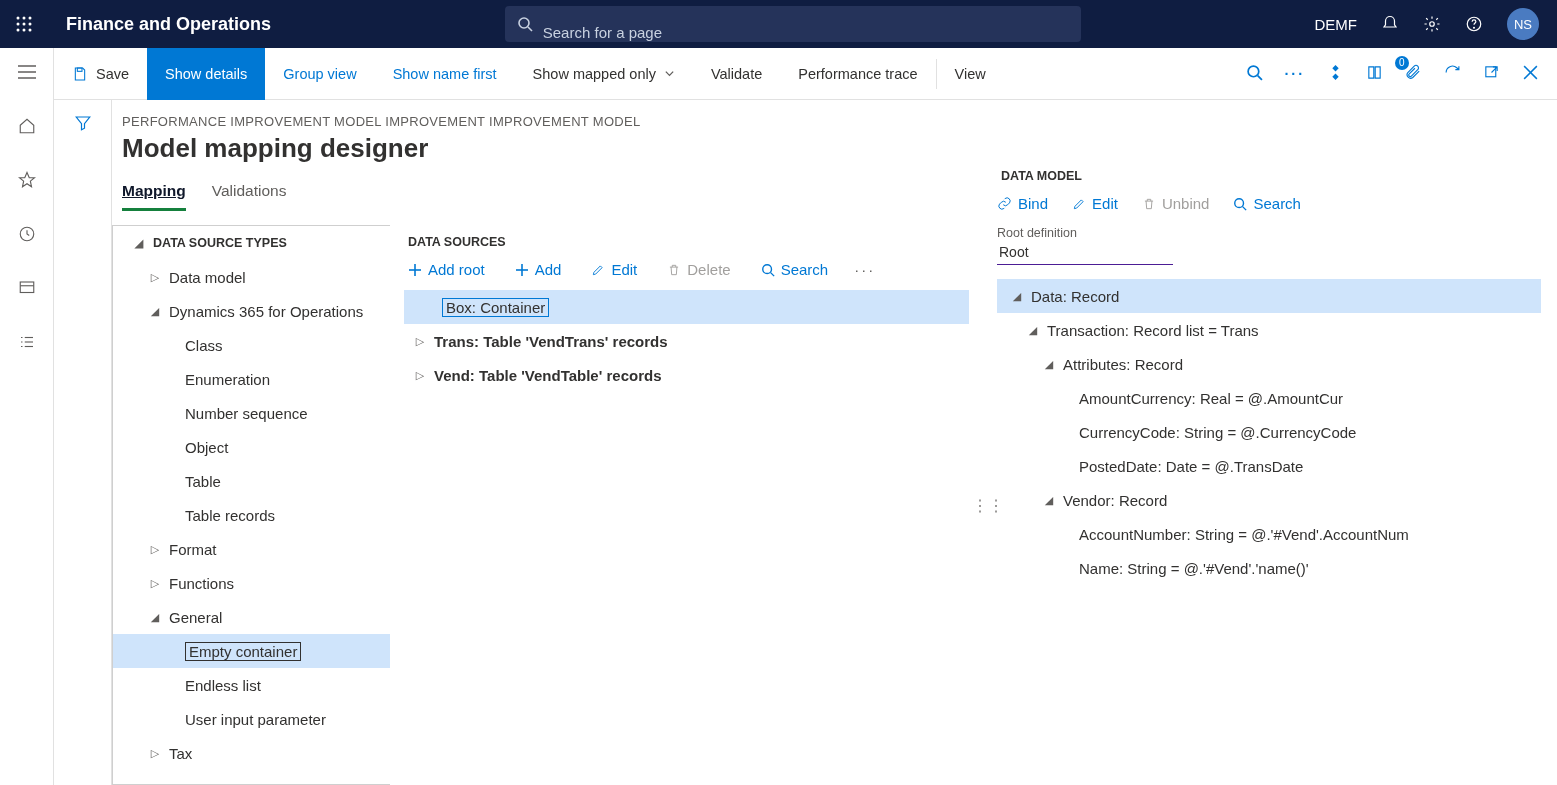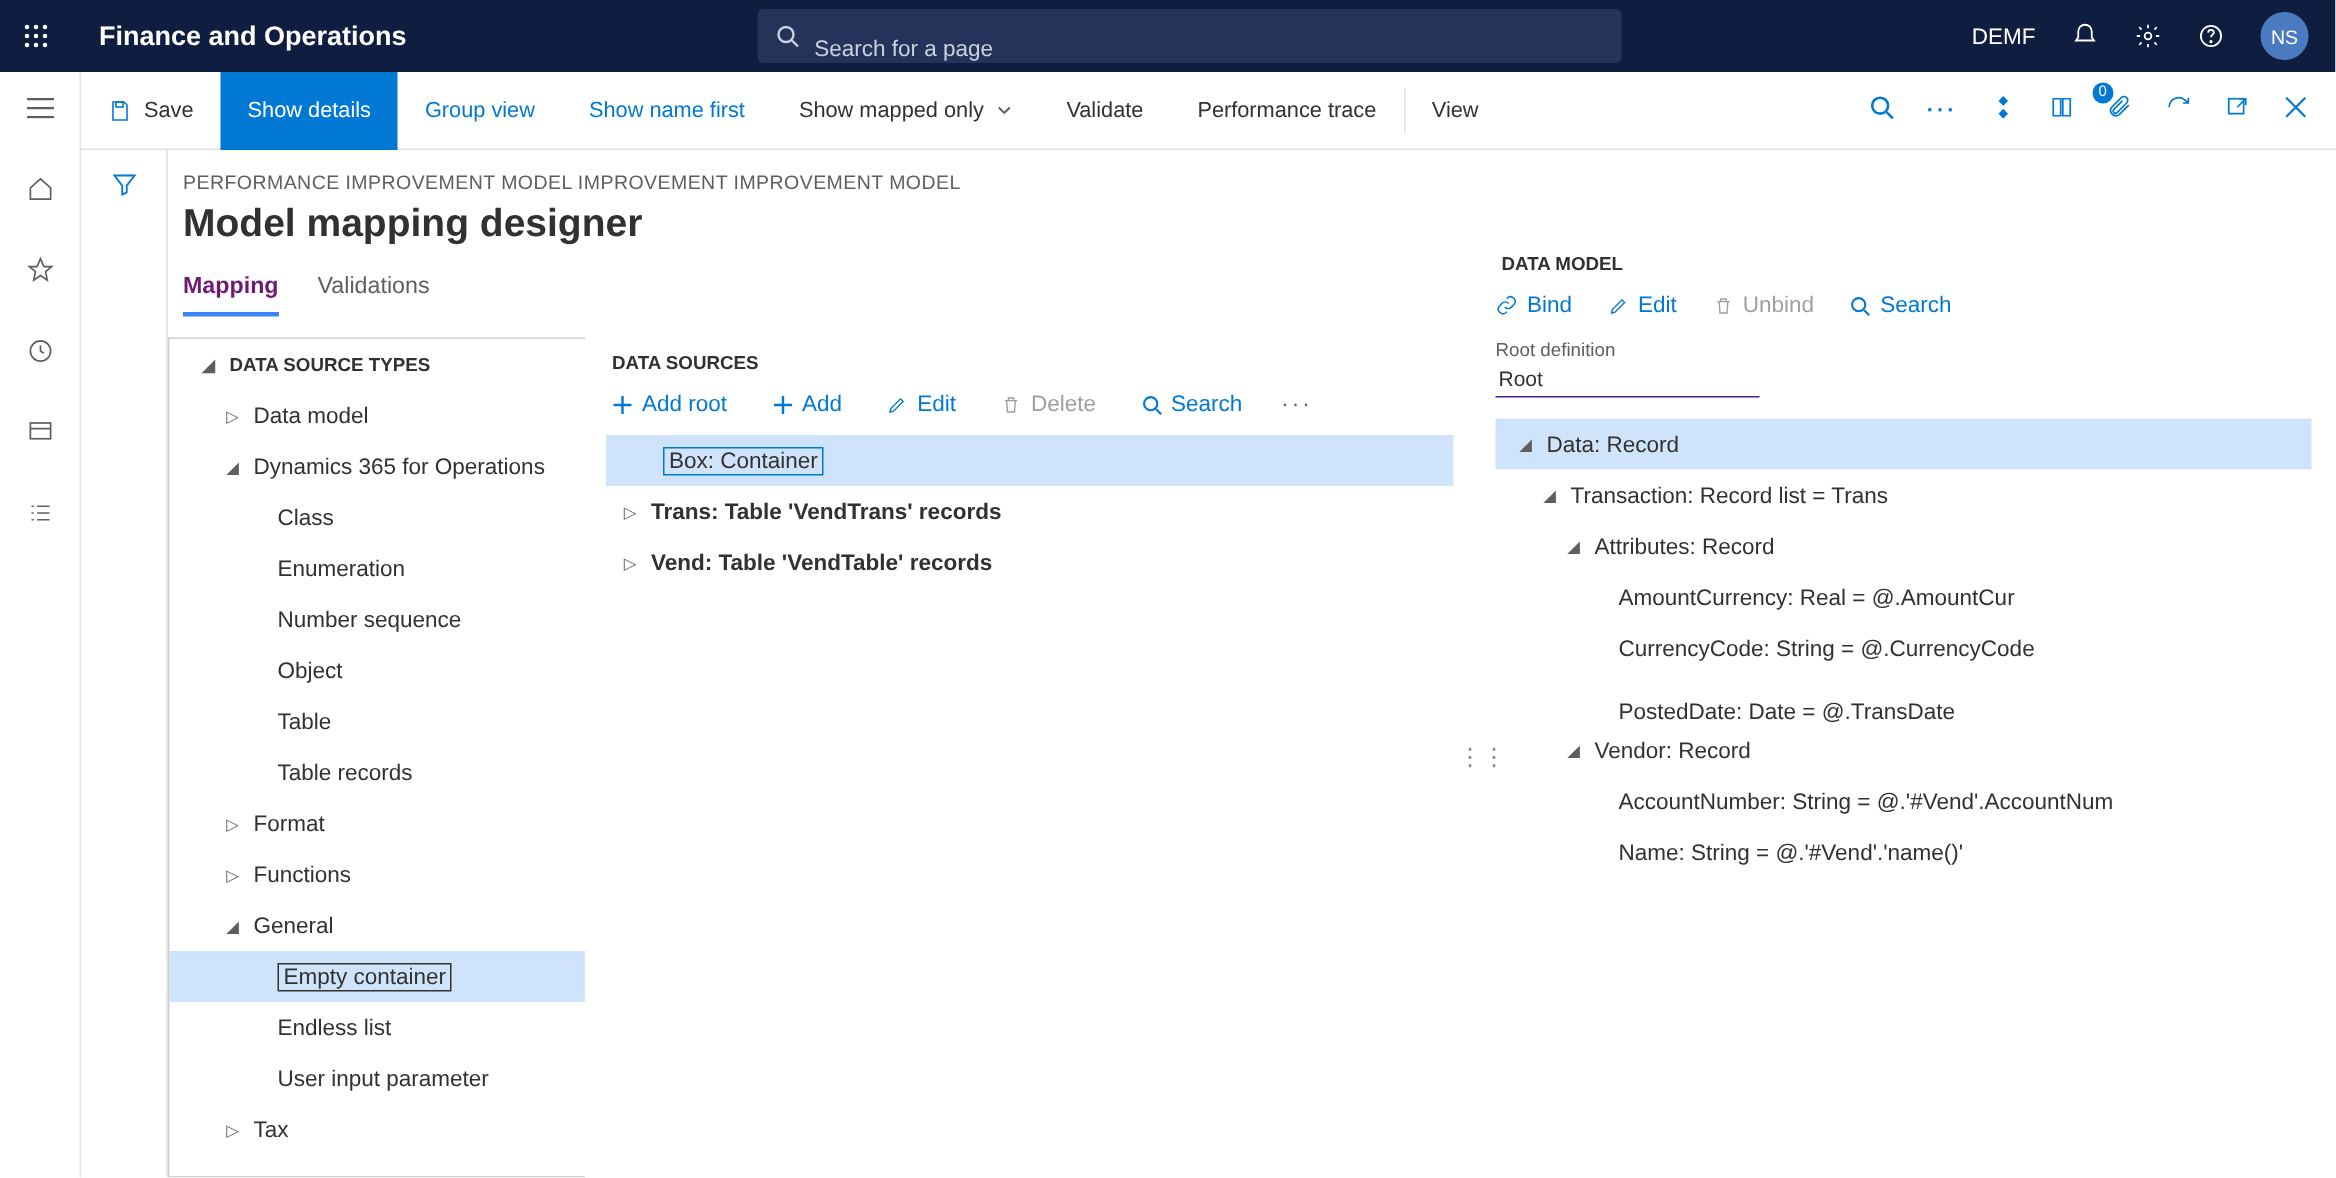--- a/index.html
+++ b/index.html
@@ -39,21 +39,21 @@
 .filterstrip svg{color:#0078d4;}
 
 .workarea{flex:1;display:flex;min-width:0;}
 
 
 .headerblk{padding:14px 10px 0 10px;}
 .bc{font-size:13px;letter-spacing:.3px;color:#605e5c;}
 .pt{font-size:26px;font-weight:600;margin-top:4px;}
 .tabs{display:flex;gap:26px;margin-top:18px;}
 .tab{font-size:15.5px;color:#605e5c;padding-bottom:8px;cursor:pointer;}
-.tab.active{color:#701a75;font-weight:600;border-bottom:3px solid #3b82f6;}
+.tab.active{color:#0f172a;font-weight:600;border-bottom:3px solid #15803d;text-decoration:underline;}
 
 .cols{display:flex;flex:1;margin-top:14px;min-height:0;}
 
 
 .dst{width:278px;border:1px solid #cfcfcf;border-right:none;background:#fff;overflow:auto;font-size:15px;}
 .dst .hdr{font-size:12.5px;font-weight:700;padding:10px 10px 10px 20px;}
 .tree .node{display:flex;align-items:center;height:34px;cursor:pointer;}
 .caret{width:12px;display:inline-flex;justify-content:center;color:#605e5c;font-size:11px;margin-right:8px;}
 .dst .sel{background:#cfe4fb;}
 .dst .sel .lbl{border:1px solid #323130;padding:0 3px;}
@@ -403,21 +403,21 @@
               <div class="node" style="padding-left:46px;">
                   <span class="caret">◢</span>
                   <span>Attributes: Record</span>
                 </div>
               <div class="node" style="padding-left:82px;">
                   <span>AmountCurrency: Real = @.AmountCur</span>
                 </div>
               <div class="node" style="padding-left:82px;">
                   <span>CurrencyCode: String = @.CurrencyCode</span>
                 </div>
-              <div class="node" style="padding-left:82px;align-items:flex-end;">
+              <div class="node" style="padding-left:82px;">
                   <span>PostedDate: Date = @.TransDate</span>
                 </div>
               <div class="node" style="padding-left:46px;">
                   <span class="caret">◢</span>
                   <span>Vendor: Record</span>
                 </div>
               <div class="node" style="padding-left:82px;">
                   <span>AccountNumber: String = @.'#Vend'.AccountNum</span>
                 </div>
               <div class="node" style="padding-left:82px;">

